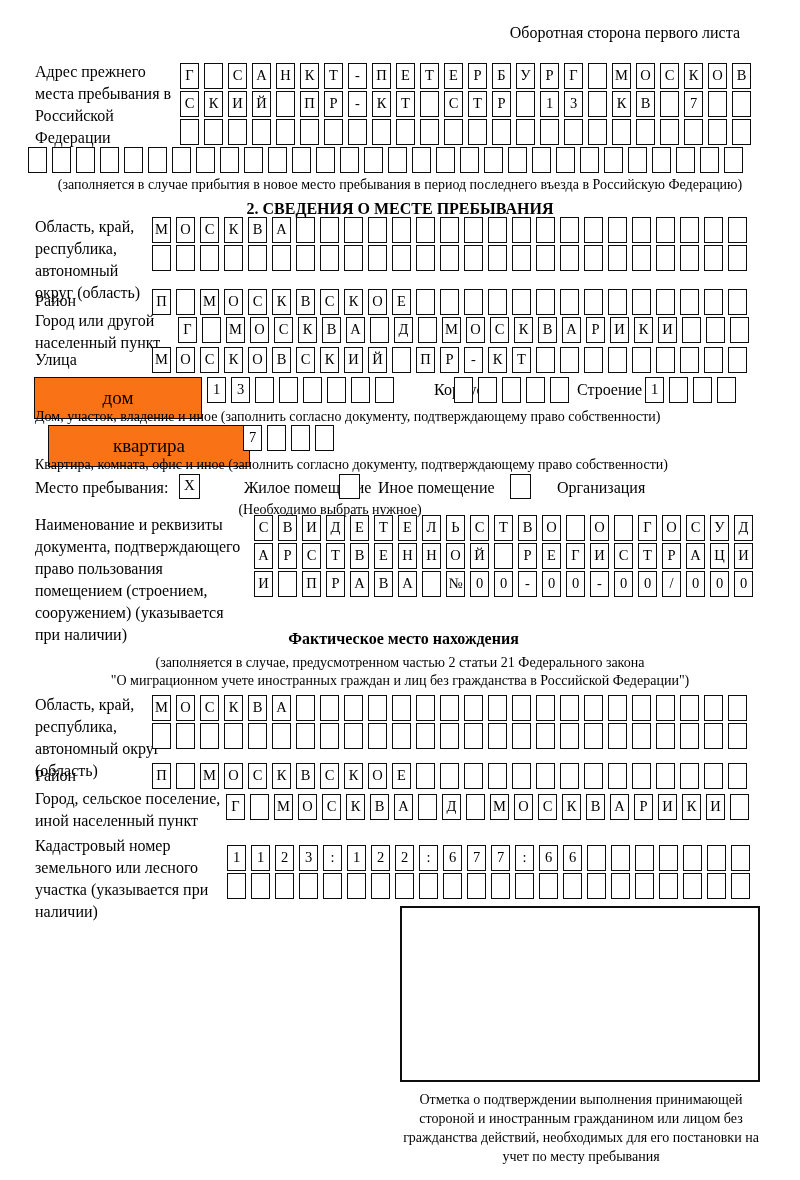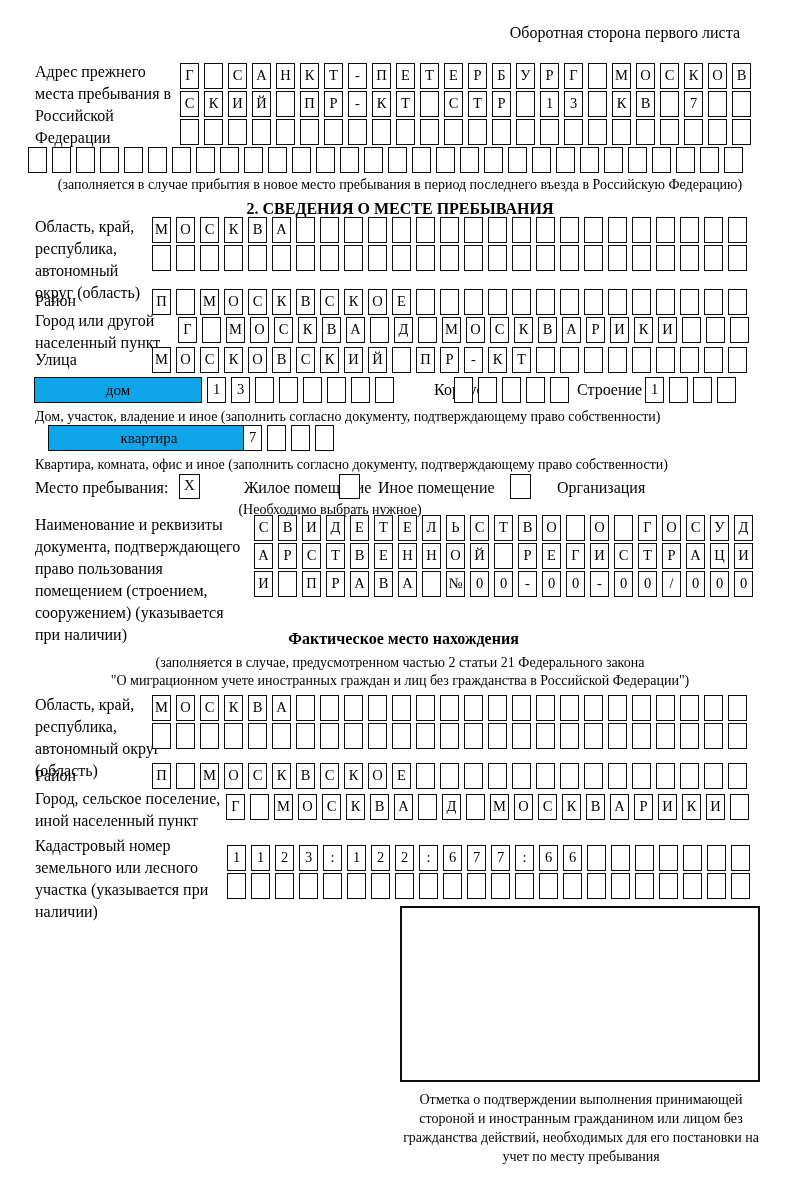--- a/index.html
+++ b/index.html
@@ -13,23 +13,23 @@
   .cap { font-size:14px; line-height:18px; }
   .bold { font-weight:bold; }
   .center { left:0; right:0; text-align:center; }
   .cells { position:absolute; display:flex; }
   .cell {
     box-sizing:border-box; width:19px; height:26px; margin-right:5px;
     border:1.6px solid #0d0d0d; font-size:14.5px; line-height:22px;
     text-align:center; flex:0 0 auto; background:#fff;
   }
   .labelbox {
-    position:absolute; box-sizing:border-box; height:26px;
+    position:absolute; box-sizing:border-box; height:42px;
     border:1.6px solid #0d0d0d; display:flex; align-items:center;
-    justify-content:center; font-size:15px; background:#0ea5e9;
+    justify-content:center; font-size:19px; background:#f97316;
   }
   .chk {
     position:absolute; box-sizing:border-box; width:21px; height:25px;
     border:1.6px solid #0d0d0d; font-size:15px; line-height:21px;
     text-align:center; background:#fff;
   }
   .stampbox {
     position:absolute; box-sizing:border-box; border:2px solid #0d0d0d;
     background:#fff;
   }

